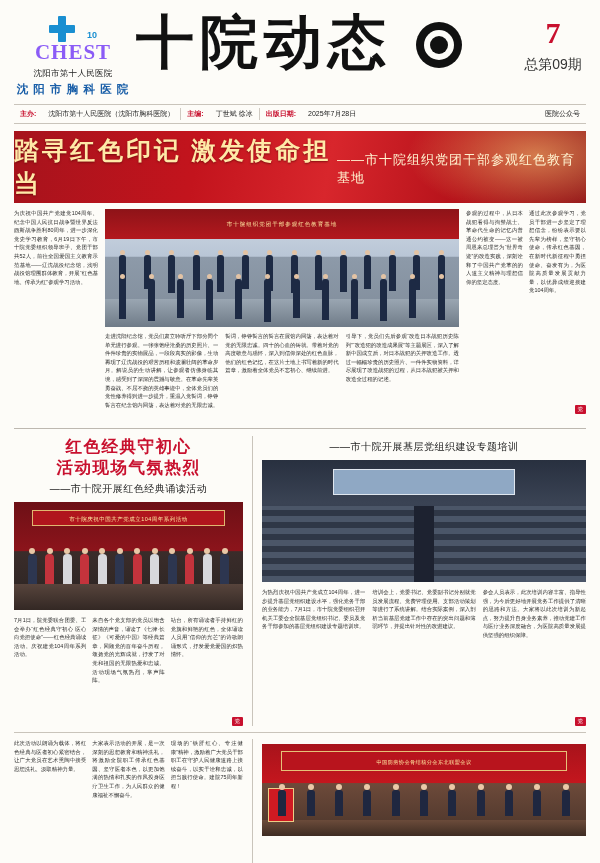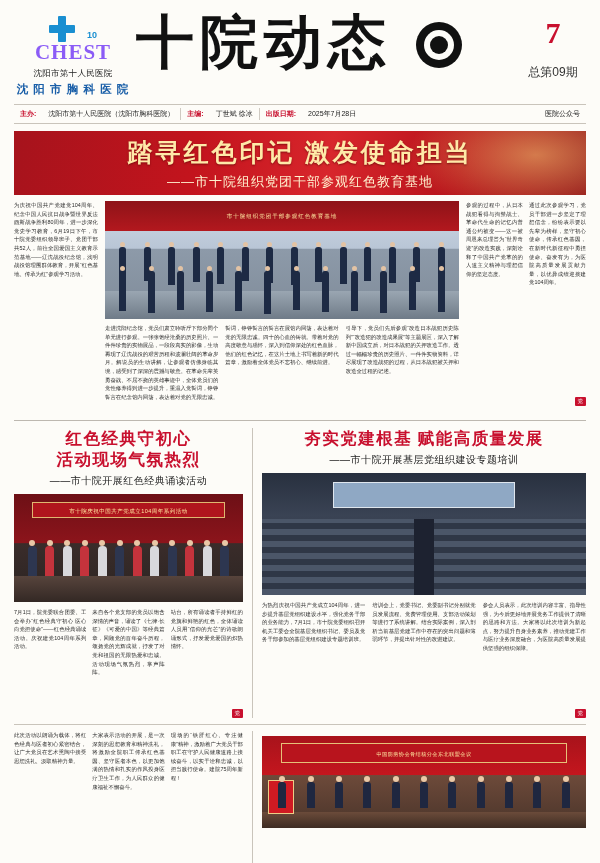--- a/index.html
+++ b/index.html
@@ -117,23 +117,23 @@
     padding-top: 8px;
   }
   .issue-num {
     color: #c8102e;
     font-size: 30px;
     font-weight: bold;
     font-family: "Liberation Serif", serif;
     line-height: 30px;
   }
   .issue-total {
-    font-size: 12px;
+    font-size: 14px;
     color: #333;
-    margin-top: 16px;
+    margin-top: 8px;
   }
 
   
   .infobar {
     display: flex;
     align-items: center;
     border-top: 1px solid #c9c4bb;
     border-bottom: 1px solid #c9c4bb;
     height: 20px;
     margin-top: 2px;
@@ -141,26 +141,26 @@
     color: #222;
   }
   .infobar .seg { padding: 0 6px; white-space: nowrap; }
   .infobar .seg.red { color: #c8102e; font-weight: bold; }
   .infobar .sep { width: 1px; height: 12px; background: #cfcac2; }
   .infobar .spacer { flex: 1; }
 
   
   .banner {
     margin-top: 7px;
-    height: 64px;
+    height: 72px;
     background: linear-gradient(100deg,#a6131c 0%,#c3141d 32%,#d8262c 55%,#b5121a 78%,#8e0d14 100%);
     position: relative;
     overflow: hidden;
     display: flex;
-    flex-direction: column;
+    flex-direction: row;
     align-items: center;
     justify-content: center;
   }
   .banner:after {
     content: "";
     position: absolute;
     right: -10px; top: -20px;
     width: 200px; height: 110px;
     background: radial-gradient(ellipse at 70% 40%, rgba(255,210,120,.55), rgba(255,140,60,0) 65%);
   }
@@ -605,21 +605,20 @@
         <div class="col">站台，所有诵读者手持鲜红的党旗和鲜艳的红色，全体诵读人员用“信仰的光芒”的诗歌朗诵形式，抒发爱党爱国的炽热情怀。</div>
       </div>
       <div class="mark-dang">
         <span>党</span>
       </div>
     </div>
 
     <div class="vdivider"></div>
 
     <div class="m-right">
-      <div class="head-red">夯实党建根基 赋能高质量发展</div>
       <div class="head-sub">——市十院开展基层党组织建设专题培训</div>
 
       <div class="photo3">
         <div class="screen"></div>
         <div class="seats"></div>
         <div class="aisle"></div>
       </div>
 
       <div class="body-2col">
         <div class="col">为热烈庆祝中国共产党成立104周年，进一步提升基层党组织建设水平，强化党务干部的业务能力，7月1日，市十院党委组织召开机关工委会全院基层党组织书记、委员及党务干部参加的基层党组织建设专题培训班。</div>

